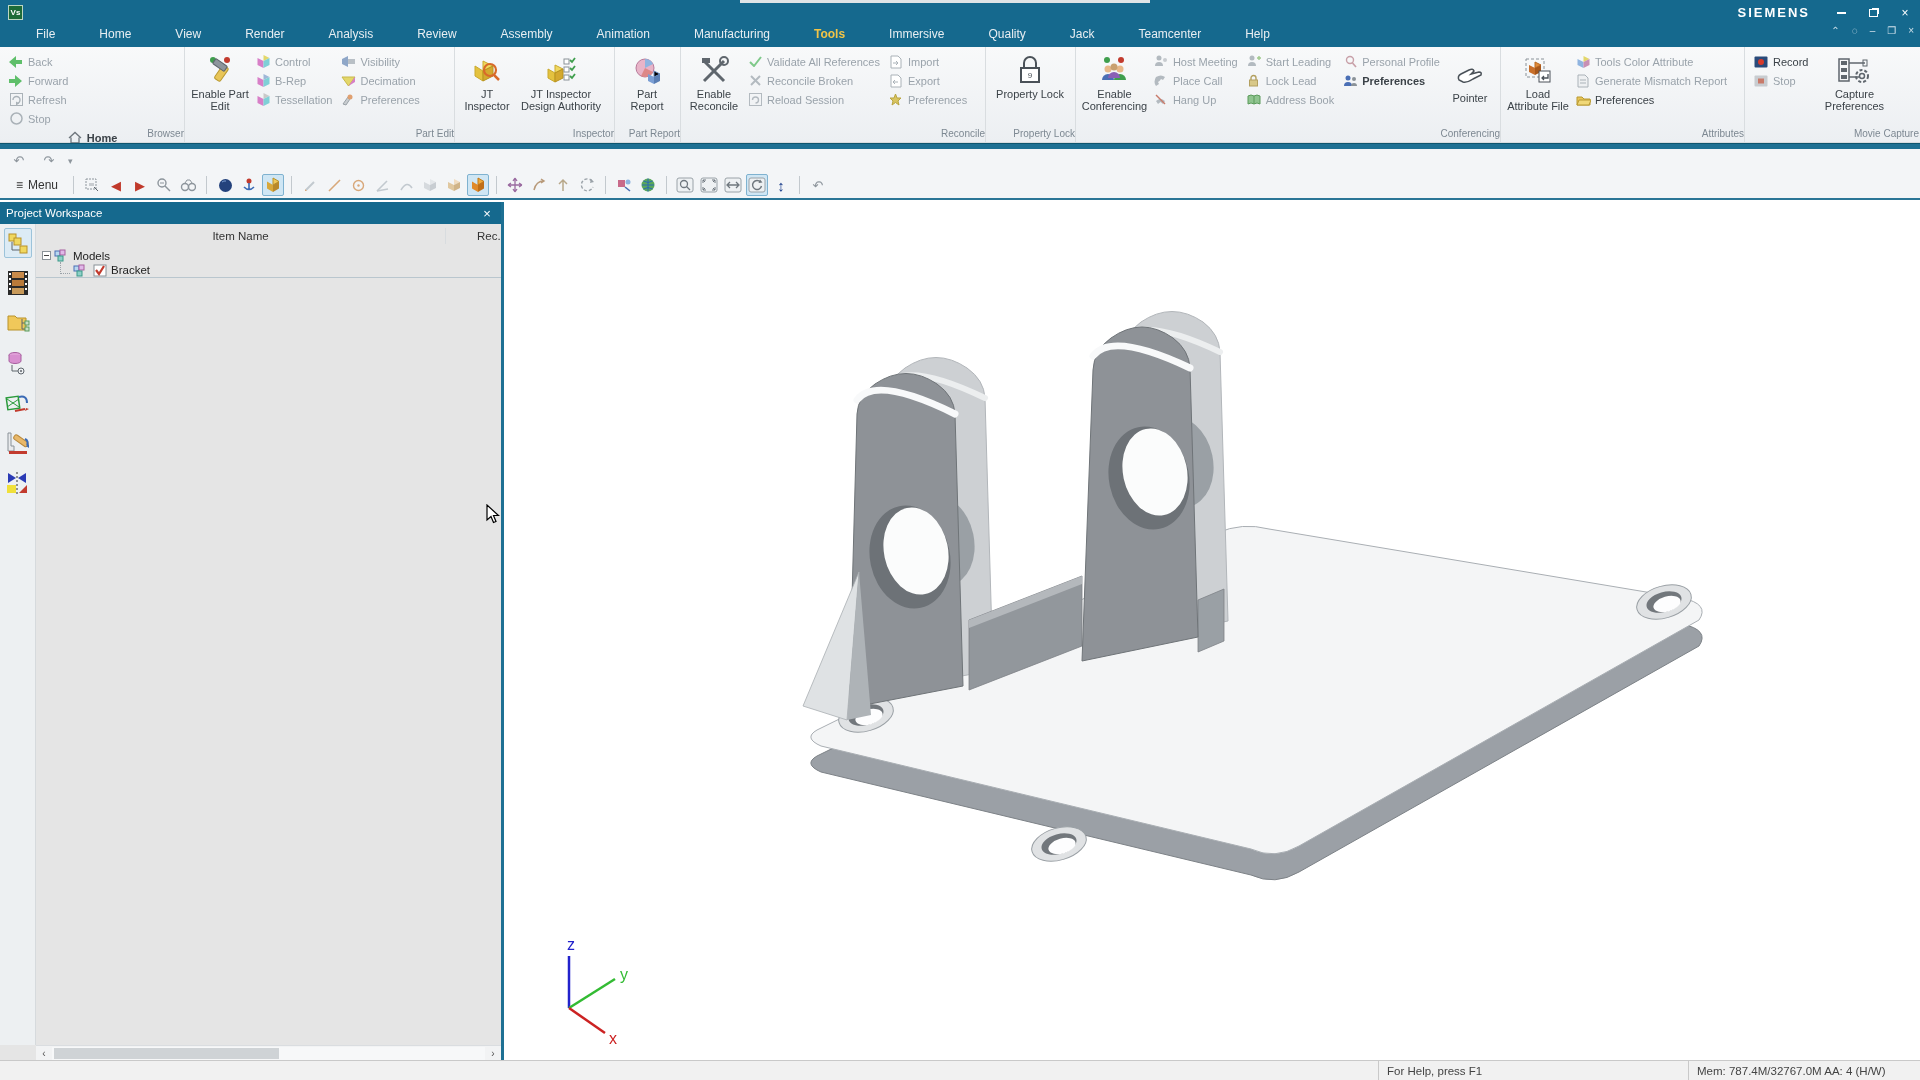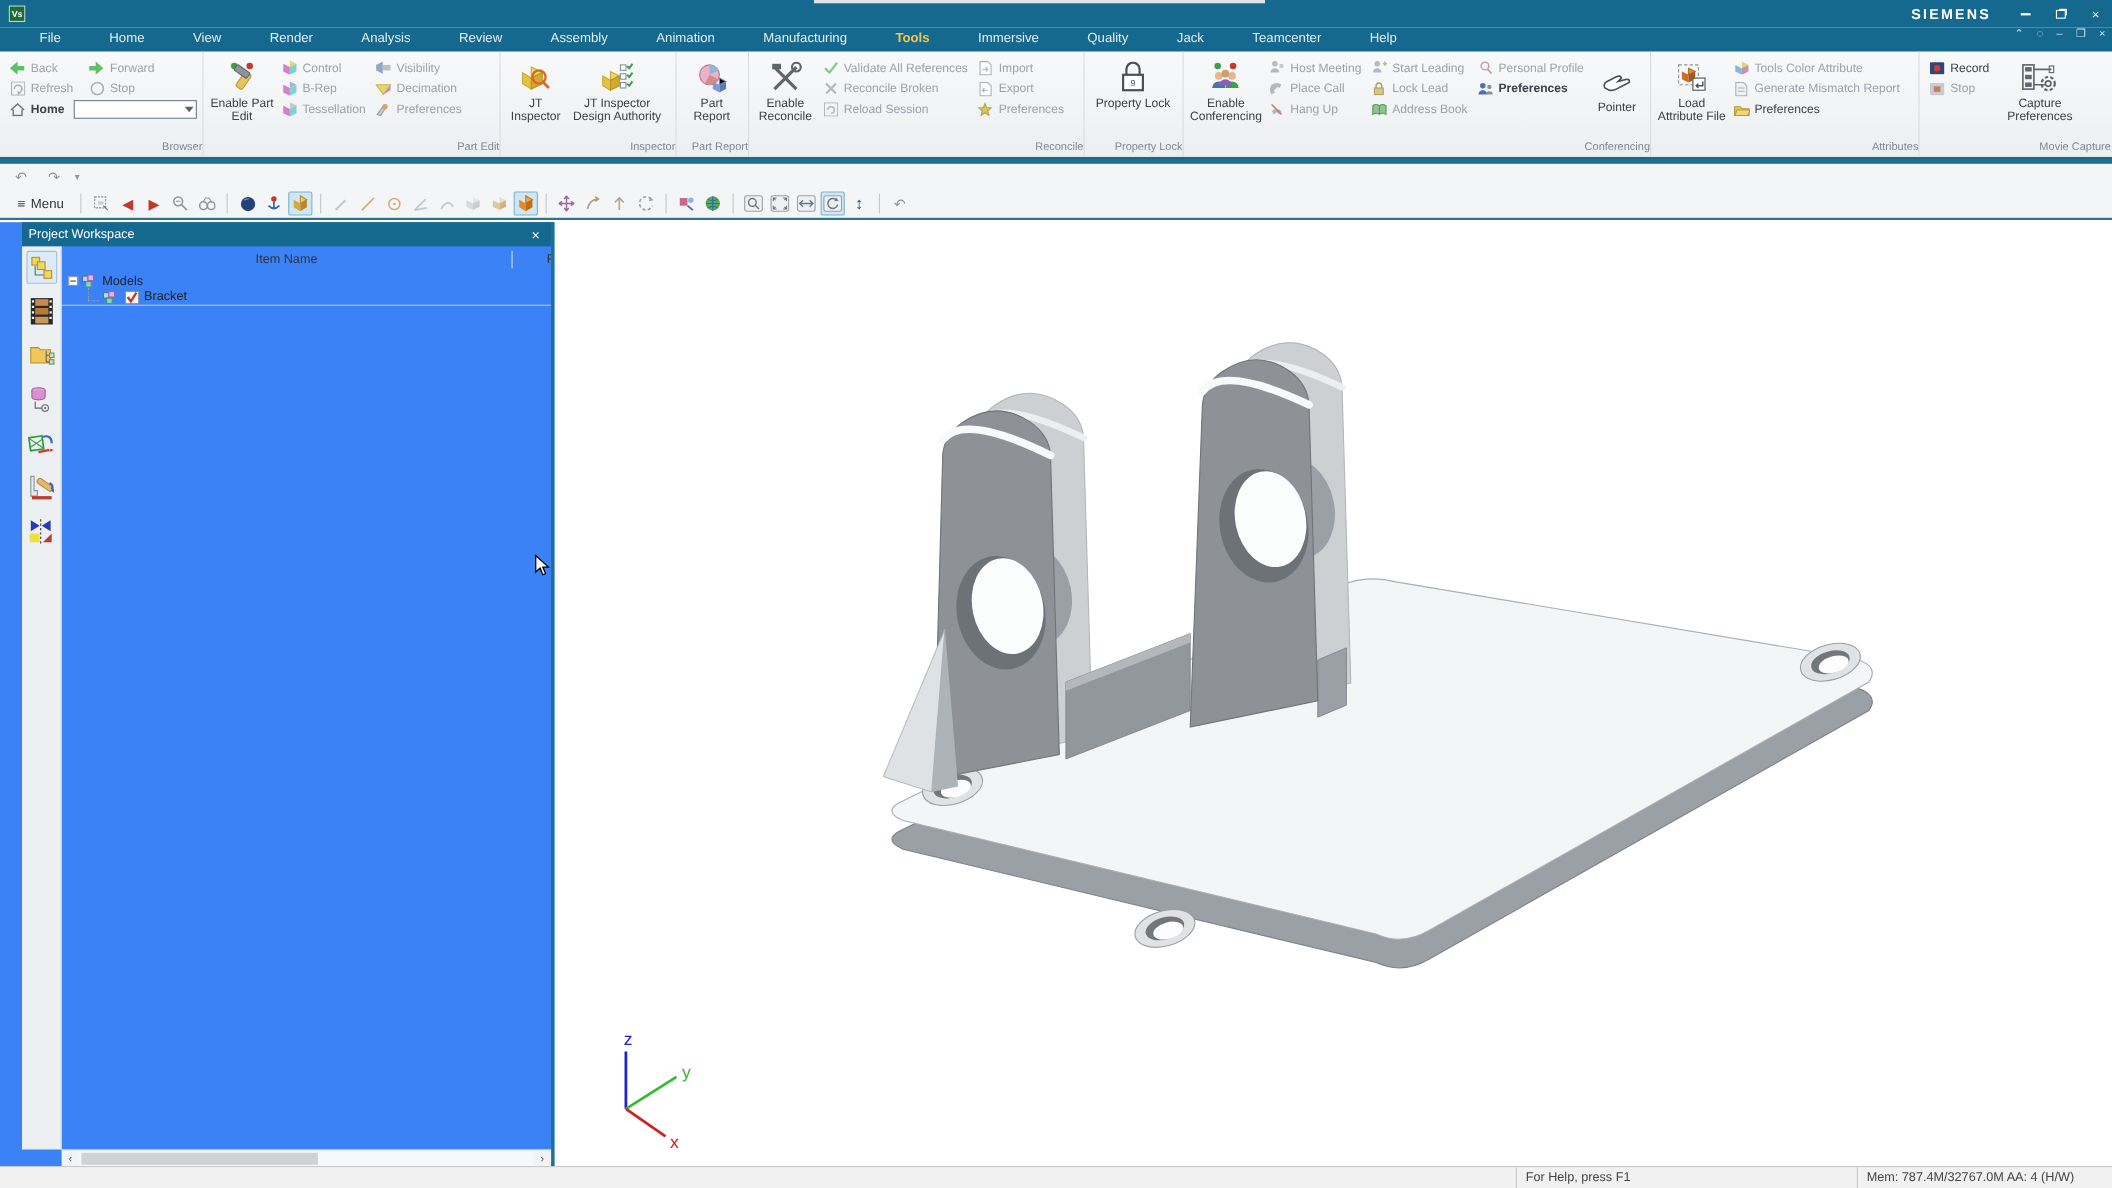--- a/index.html
+++ b/index.html
@@ -24,41 +24,41 @@
   .menubar-right { position:absolute; right:6px; display:flex; gap:12px; align-items:center; color:#cfe0ea; font-size:10px; }
 
   
   .ribbon { position:absolute; left:0; top:47px; width:1920px; height:96px; background:linear-gradient(#f8f9fa,#eceff2); display:flex; border-bottom:1px solid #d8dcdf; }
   .rgroup { position:relative; height:100%; border-right:1px solid #d9dde0; padding:3px 4px 14px 4px; display:flex; align-items:flex-start; }
   .glabel { position:absolute; bottom:0; left:0; right:0; text-align:right; font-size:10px; color:#7d8892; height:14px; }
   .rcol { display:flex; flex-direction:column; justify-content:flex-start; padding-top:2px; }
   .ritem { display:flex; align-items:center; gap:4px; height:19px; padding:0 4px; font-size:11px; color:#3b4248; white-space:nowrap; cursor:default; }
   .ritem.disabled { color:#9aa3ab; }
   .ritem.bold { font-weight:bold; }
-  .rrow { display:flex; }
+  .rrow { display:flex;flex-direction:column; }
   .rbig { display:flex; flex-direction:column; align-items:center; justify-content:flex-start; text-align:center; font-size:11px; line-height:12px; padding-top:4px; height:78px; cursor:default; }
   .rbig .bicon { height:34px; display:flex; align-items:center; justify-content:center; }
   .icon { display:inline-flex; width:16px; height:16px; align-items:center; justify-content:center; flex:none; }
   .combo { width:112px; height:17px; background:#fff; border:1px solid #6f7b84; position:relative; margin-left:4px; }
   .combo .carr { position:absolute; right:2px; top:5px; width:0; height:0; border-left:4px solid transparent; border-right:4px solid transparent; border-top:5px solid #5a6268; }
 
   
   .tealstrip { position:absolute; left:0; top:143px; width:1920px; height:6px; background:#1e7093; border-top:1px solid #0e566f; }
   .quickbar { position:absolute; left:0; top:149px; width:1920px; height:23px; background:#f3f5f7; display:flex; align-items:center; padding-left:8px; gap:8px; color:#7d868d; font-size:15px; }
   .toolbar { position:absolute; left:0; top:172px; width:1920px; height:28px; background:#f3f5f7; border-bottom:2px solid #2a7596; display:flex; align-items:center; padding-left:8px; gap:2px; }
   .tbtn-menu { display:flex; gap:5px; align-items:center; font-size:12px; color:#333; padding:0 8px; }
   .tsep { width:1px; height:18px; background:#c3c9ce; margin:0 5px; }
   .tbi { width:22px; height:22px; display:flex; align-items:center; justify-content:center; font-size:13px; color:#8d959c; border-radius:2px; }
   .tbi.selected { background:#cfe6f4; border:1px solid #7fb2d0; }
   .tbi.red { color:#c0392b; } .tbi.blue { color:#1d3f8c; font-weight:bold; font-size:15px; }
   .tbi.dim { color:#c2c9cf; }
 
   
   .main { position:absolute; left:0; top:200px; width:1920px; height:860px; }
-  .panel { position:absolute; left:0; top:2px; width:504px; height:858px; background:#3b82f6; border-right:3px solid #1e7093; display:flex; flex-direction:column;padding-left:20px; }
+  .panel { position:absolute; left:0; top:2px; width:504px; height:858px; background:#e5e5e5; border-right:3px solid #1e7093; display:flex; flex-direction:column; }
   .panel-title { height:22px; background:#15698E; color:#fff; display:flex; align-items:center; padding:0 6px; font-size:11.5px; }
   .panel-close { margin-left:auto; color:#fff; font-size:13px; width:16px; text-align:center; }
   .panel-body { flex:1; display:flex; min-height:0; }
   .icon-strip { width:36px; background:#edf0f2; border-right:1px solid #d6dadd; display:flex; flex-direction:column; align-items:center; padding-top:4px; gap:10px; }
   .sicon { width:28px; height:30px; display:flex; align-items:center; justify-content:center; border-radius:2px; }
   .sicon.selected { background:#dcebf5; border:1px solid #9cc3da; }
   .tree-area { flex:1; position:relative; overflow:hidden; }
   .tree-header { display:flex; height:24px; align-items:center; font-size:11.5px; color:#333; }
   .th1 { width:409px; text-align:center; } .thsep { width:1px; height:16px; background:#d8dcdf; } .th2 { flex:1; padding-left:3px; white-space:nowrap; overflow:hidden;margin-left:28px; }
   .trow { display:flex; align-items:center; height:15px; font-size:11.5px; color:#222; gap:3px; }

